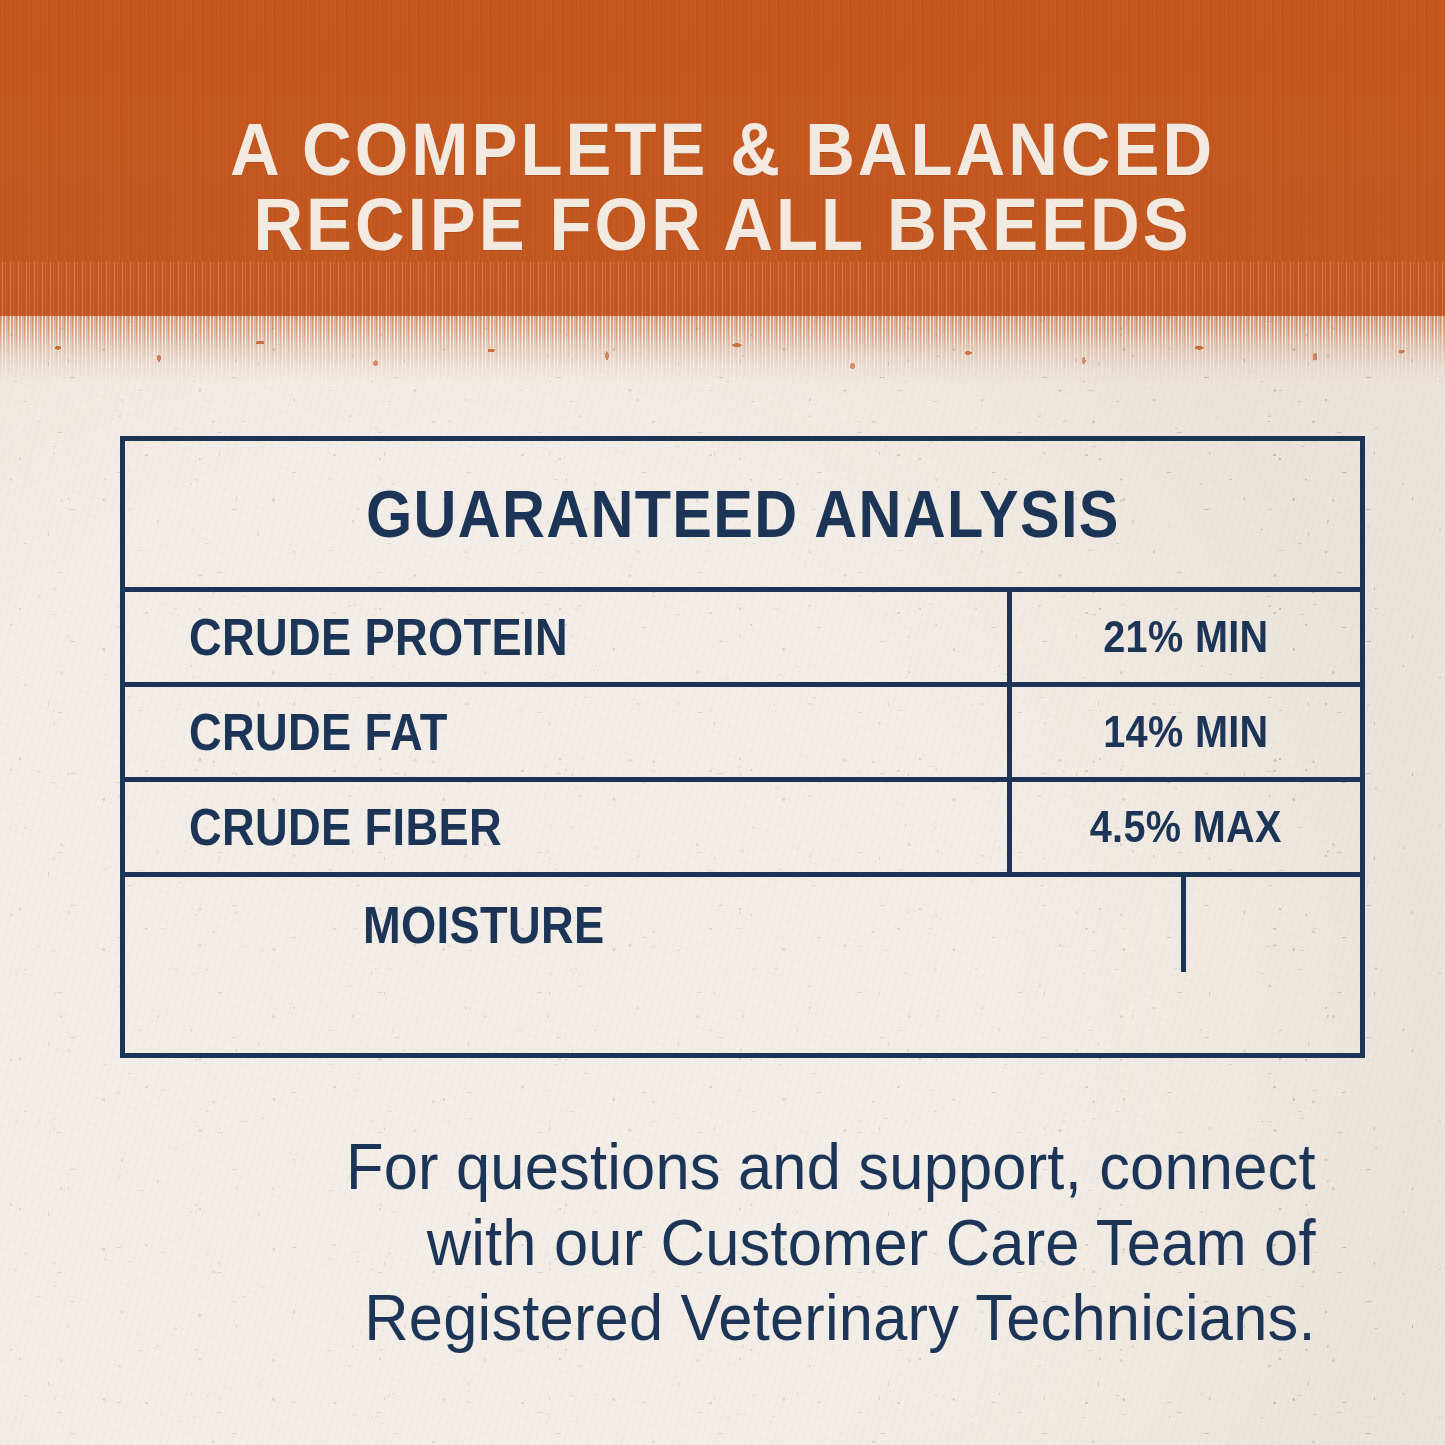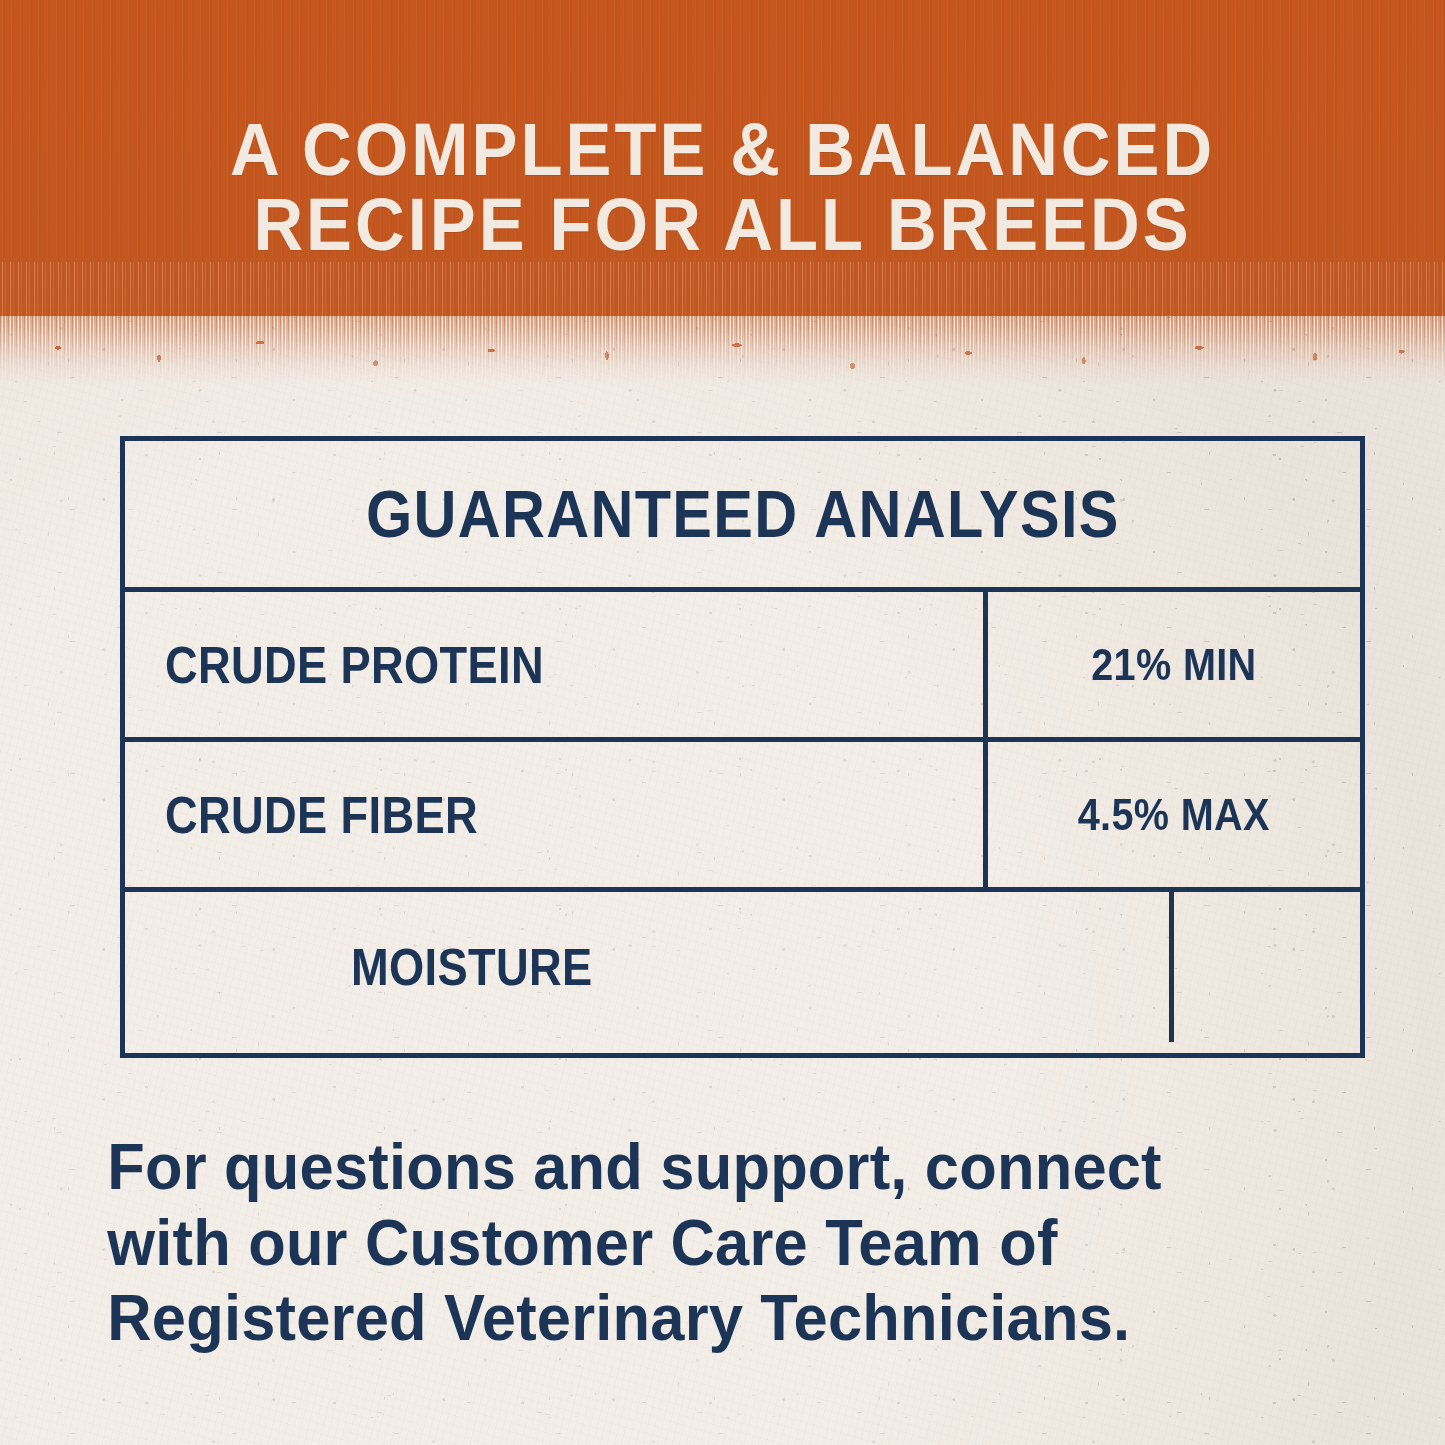--- a/index.html
+++ b/index.html
@@ -191,22 +191,23 @@
     letter-spacing:1.5px;
     transform:scaleX(.90);
     text-transform:uppercase;
     white-space:nowrap;
   }
 
   .table-body { }
 
   .t-row {
     display:flex;
-    height:150px;
+    height:95px;
     border-bottom:5px solid #1c3557;
+    padding-left:24px;
   }
   .t-row:last-child { border-bottom:none;justify-content:center; }
 
   .t-label {
     flex:0 0 863px;
     display:flex;
     align-items:center;
     padding-left:40px;
     border-right:5px solid #1c3557;
     color:#1c3557;
@@ -231,27 +232,27 @@
     font-size:44px;
     letter-spacing:.4px;
     text-transform:uppercase;
     white-space:nowrap;
   }
   .t-value span { display:inline-block; transform:scaleX(.90); }
 
   
   .footer-note {
     position:absolute;
-    left:82px;
+    left:76px;
     top:1130px;
     width:1265px;
-    text-align:left;
+    text-align:right;
     color:#1c3557;
     font-family:"Liberation Sans Narrow","Liberation Sans", sans-serif;
-    font-weight:700;
+    font-weight:400;
     font-size:64px;
     line-height:1.18;
     letter-spacing:.2px;
     z-index:4;
   }
   .footer-note .ln { display:block; white-space:nowrap; transform:scaleX(.96); }
 </style>
 </head>
 <body>
 
@@ -281,20 +282,28 @@
 
       <div class="t-row">
         <div class="t-label">
           <span>CRUDE PROTEIN</span>
         </div>
         <div class="t-value">
           <span>21% MIN</span>
         </div>
       </div>
 
+      <div class="t-row">
+        <div class="t-label">
+          <span>CRUDE FAT</span>
+        </div>
+        <div class="t-value">
+          <span>14% MIN</span>
+        </div>
+      </div>
 
       <div class="t-row">
         <div class="t-label">
           <span>CRUDE FIBER</span>
         </div>
         <div class="t-value">
           <span>4.5% MAX</span>
         </div>
       </div>
 

